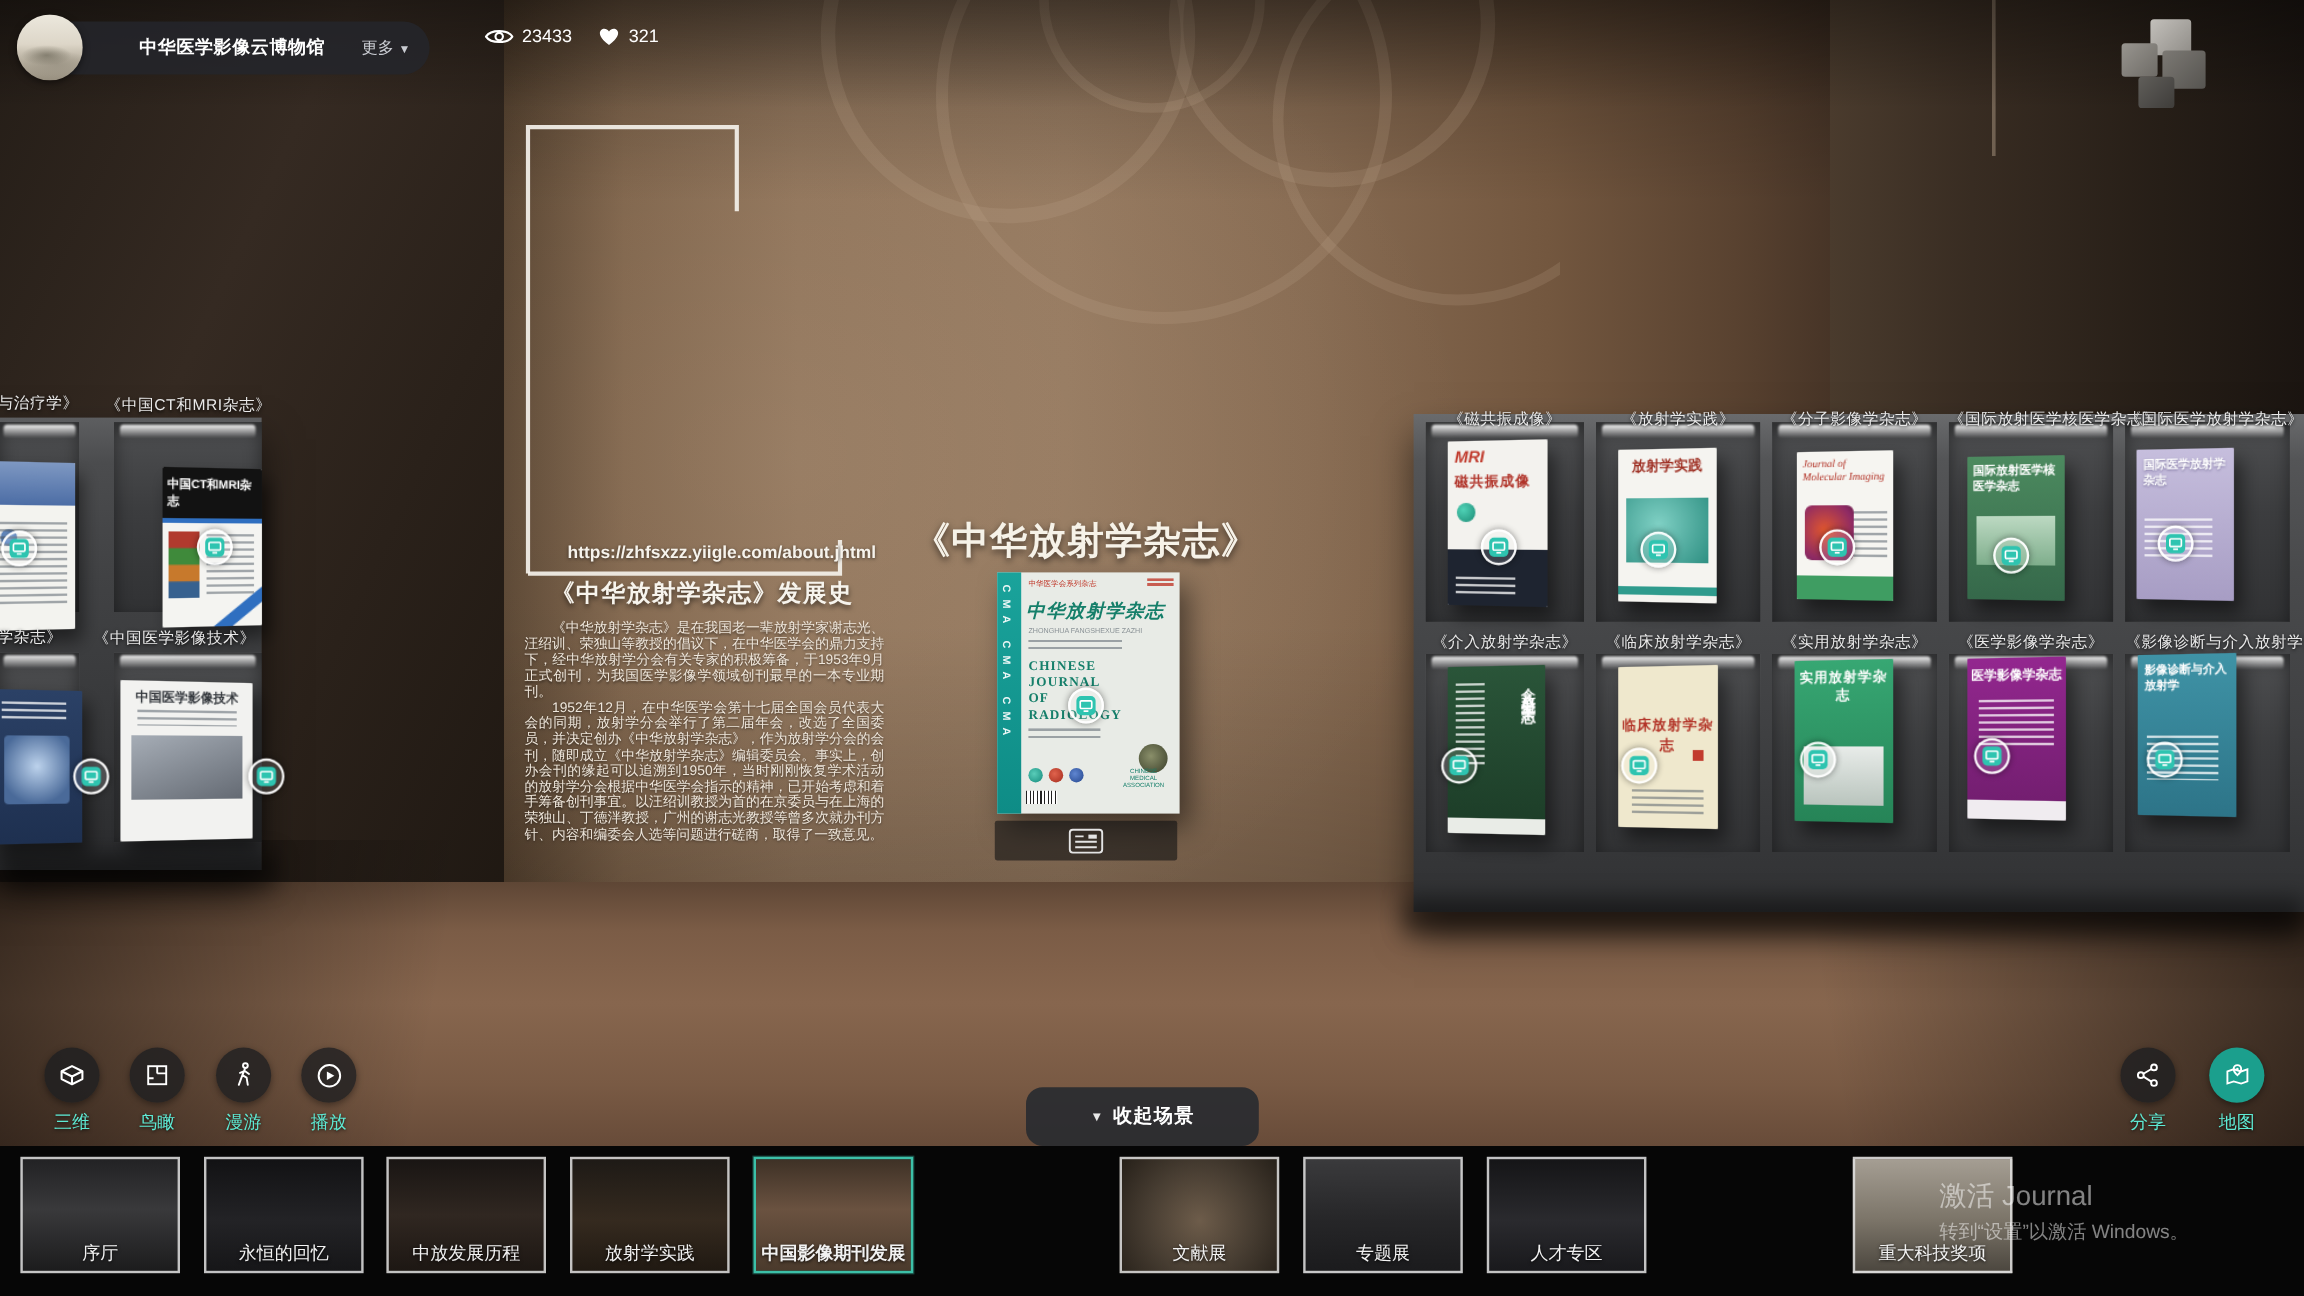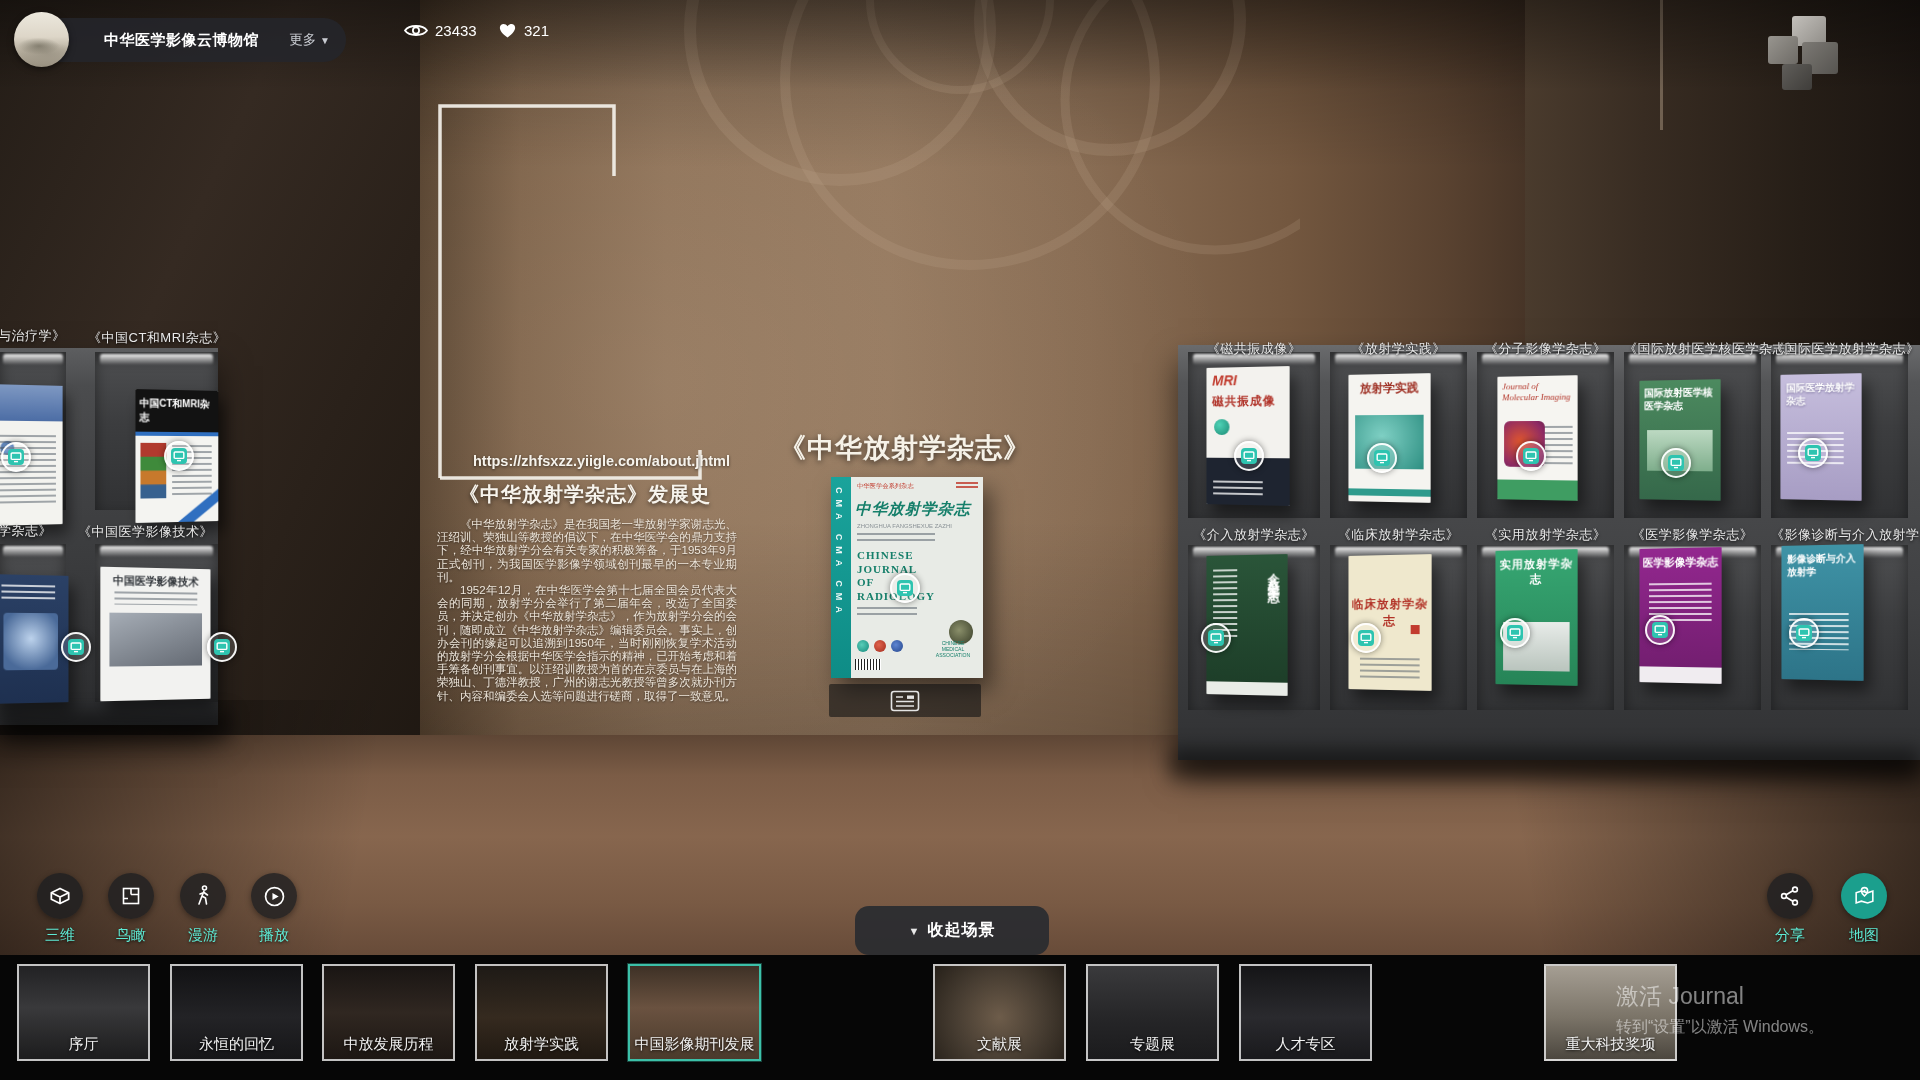--- a/index.html
+++ b/index.html
@@ -117,21 +117,21 @@
   
   .frame-svg{position:absolute;left:432px;top:98px;z-index:3;}
   .panel-url{position:absolute;left:473px;top:453px;width:270px;color:#f6f3ec;font-weight:bold;font-size:14.5px;
         text-shadow:0 1px 3px rgba(0,0,0,.6);z-index:4;white-space:nowrap;}
   .panel-heading{position:absolute;left:437px;top:481px;width:296px;text-align:center;color:#f7f4ed;font-weight:bold;
         font-size:20px;letter-spacing:1px;text-shadow:0 2px 4px rgba(0,0,0,.55);z-index:4;}
   .panel-body{position:absolute;left:437px;top:518px;width:300px;color:#efe7dc;font-size:11.5px;line-height:13.2px;
         text-align:justify;text-shadow:0 1px 2px rgba(0,0,0,.5);z-index:4;}
   .panel-body p{margin:0;text-indent:2em;}
   .center-title{position:absolute;left:755px;top:430px;width:300px;text-align:center;color:#f6f2e8;
-        font-family:"Liberation Serif","DejaVu Serif",serif;font-weight:bold;font-size:27px;letter-spacing:1px;
+        font-family:"Liberation Serif","DejaVu Serif",serif;font-weight:bold;font-size:31px;letter-spacing:1px;
         text-shadow:0 2px 6px rgba(0,0,0,.6);z-index:4;}
   .cov-cjr{position:absolute;left:831px;top:477px;width:152px;height:201px;background:#e8ebe6;z-index:4;
         box-shadow:8px 12px 22px rgba(0,0,0,.5);}
   .cjr-spine{position:absolute;left:0;top:0;width:20px;height:100%;background:linear-gradient(180deg,#1aa39b,#0e8c86);}
   .cjr-spine span{position:absolute;left:3px;top:10px;color:rgba(255,255,255,.92);font-size:9px;letter-spacing:6px;
         writing-mode:vertical-rl;font-weight:bold;}
   .cjr-series{position:absolute;left:26px;top:5px;color:#c0392b;font-size:7px;transform:scale(.9);transform-origin:left top;white-space:nowrap;}
   .cjr-vol{position:absolute;right:5px;top:5px;width:22px;height:8px;
         background:repeating-linear-gradient(180deg,rgba(192,57,43,.8) 0 2px,transparent 2px 4px);}
   .cjr-title{position:absolute;left:24px;top:22px;width:124px;color:#157f6a;font-weight:bold;font-size:15.5px;
@@ -155,21 +155,21 @@
   .plaque{position:absolute;left:829px;top:684px;width:152px;height:33px;background:rgba(14,15,17,.58);z-index:4;
         display:flex;align-items:center;justify-content:center;border-radius:2px;}
 
   
   .hotspot{position:absolute;width:30px;height:30px;border-radius:50%;border:2px solid rgba(255,255,255,.95);
         background:rgba(255,255,255,.14);z-index:6;display:flex;align-items:center;justify-content:center;
         box-shadow:0 0 6px rgba(0,0,0,.45);}
   .hs-badge{width:16px;height:16px;border-radius:4px;background:#2ec4b0;display:flex;align-items:center;justify-content:center;}
 
   
-  .hdr-pill{position:absolute;left:20px;top:18px;width:326px;height:44px;border-radius:22px;
+  .hdr-pill{position:absolute;left:32px;top:18px;width:326px;height:44px;border-radius:22px;
         background:rgba(36,38,44,.85);z-index:10;text-align:right;}
   .hdr-avatar{position:absolute;left:14px;top:12px;width:55px;height:55px;border-radius:50%;z-index:11;
         background:
           radial-gradient(ellipse 30px 12px at 45% 62%, rgba(120,115,100,.8), transparent 70%),
           radial-gradient(ellipse 40px 16px at 60% 75%, rgba(150,143,128,.7), transparent 70%),
           linear-gradient(180deg,#ece8dd 0%,#ddd6c8 45%,#b6ae9e 70%,#978f7f 100%);
         box-shadow:0 2px 6px rgba(0,0,0,.5);}
   .hdr-title{position:absolute;left:84px;top:0;line-height:44px;color:#fff;font-weight:bold;font-size:15px;letter-spacing:.5px;}
   .hdr-more{position:absolute;right:16px;top:0;line-height:44px;color:#c9ccd2;font-size:13.5px;cursor:pointer;}
   .hdr-stat{position:absolute;top:22px;z-index:10;display:flex;align-items:center;gap:7px;color:#fff;font-size:15px;}
@@ -638,21 +638,21 @@
       </div>
     <div class="thumb t2" style="left:170px;">
         <span class="t-label">永恒的回忆</span>
       </div>
     <div class="thumb t3" style="left:322px;">
         <span class="t-label">中放发展历程</span>
       </div>
     <div class="thumb t4" style="left:475px;">
         <span class="t-label">放射学实践</span>
       </div>
-    <div class="thumb t5 sel" style="left:628px;">
+    <div class="thumb t5 sel" style="left:628px;font-weight:bold;">
         <span class="t-label">中国影像期刊发展</span>
       </div>
     <div class="thumb t7" style="left:933px;">
         <span class="t-label">文献展</span>
       </div>
     <div class="thumb t8" style="left:1086px;">
         <span class="t-label">专题展</span>
       </div>
     <div class="thumb t9" style="left:1239px;">
         <span class="t-label">人才专区</span>

